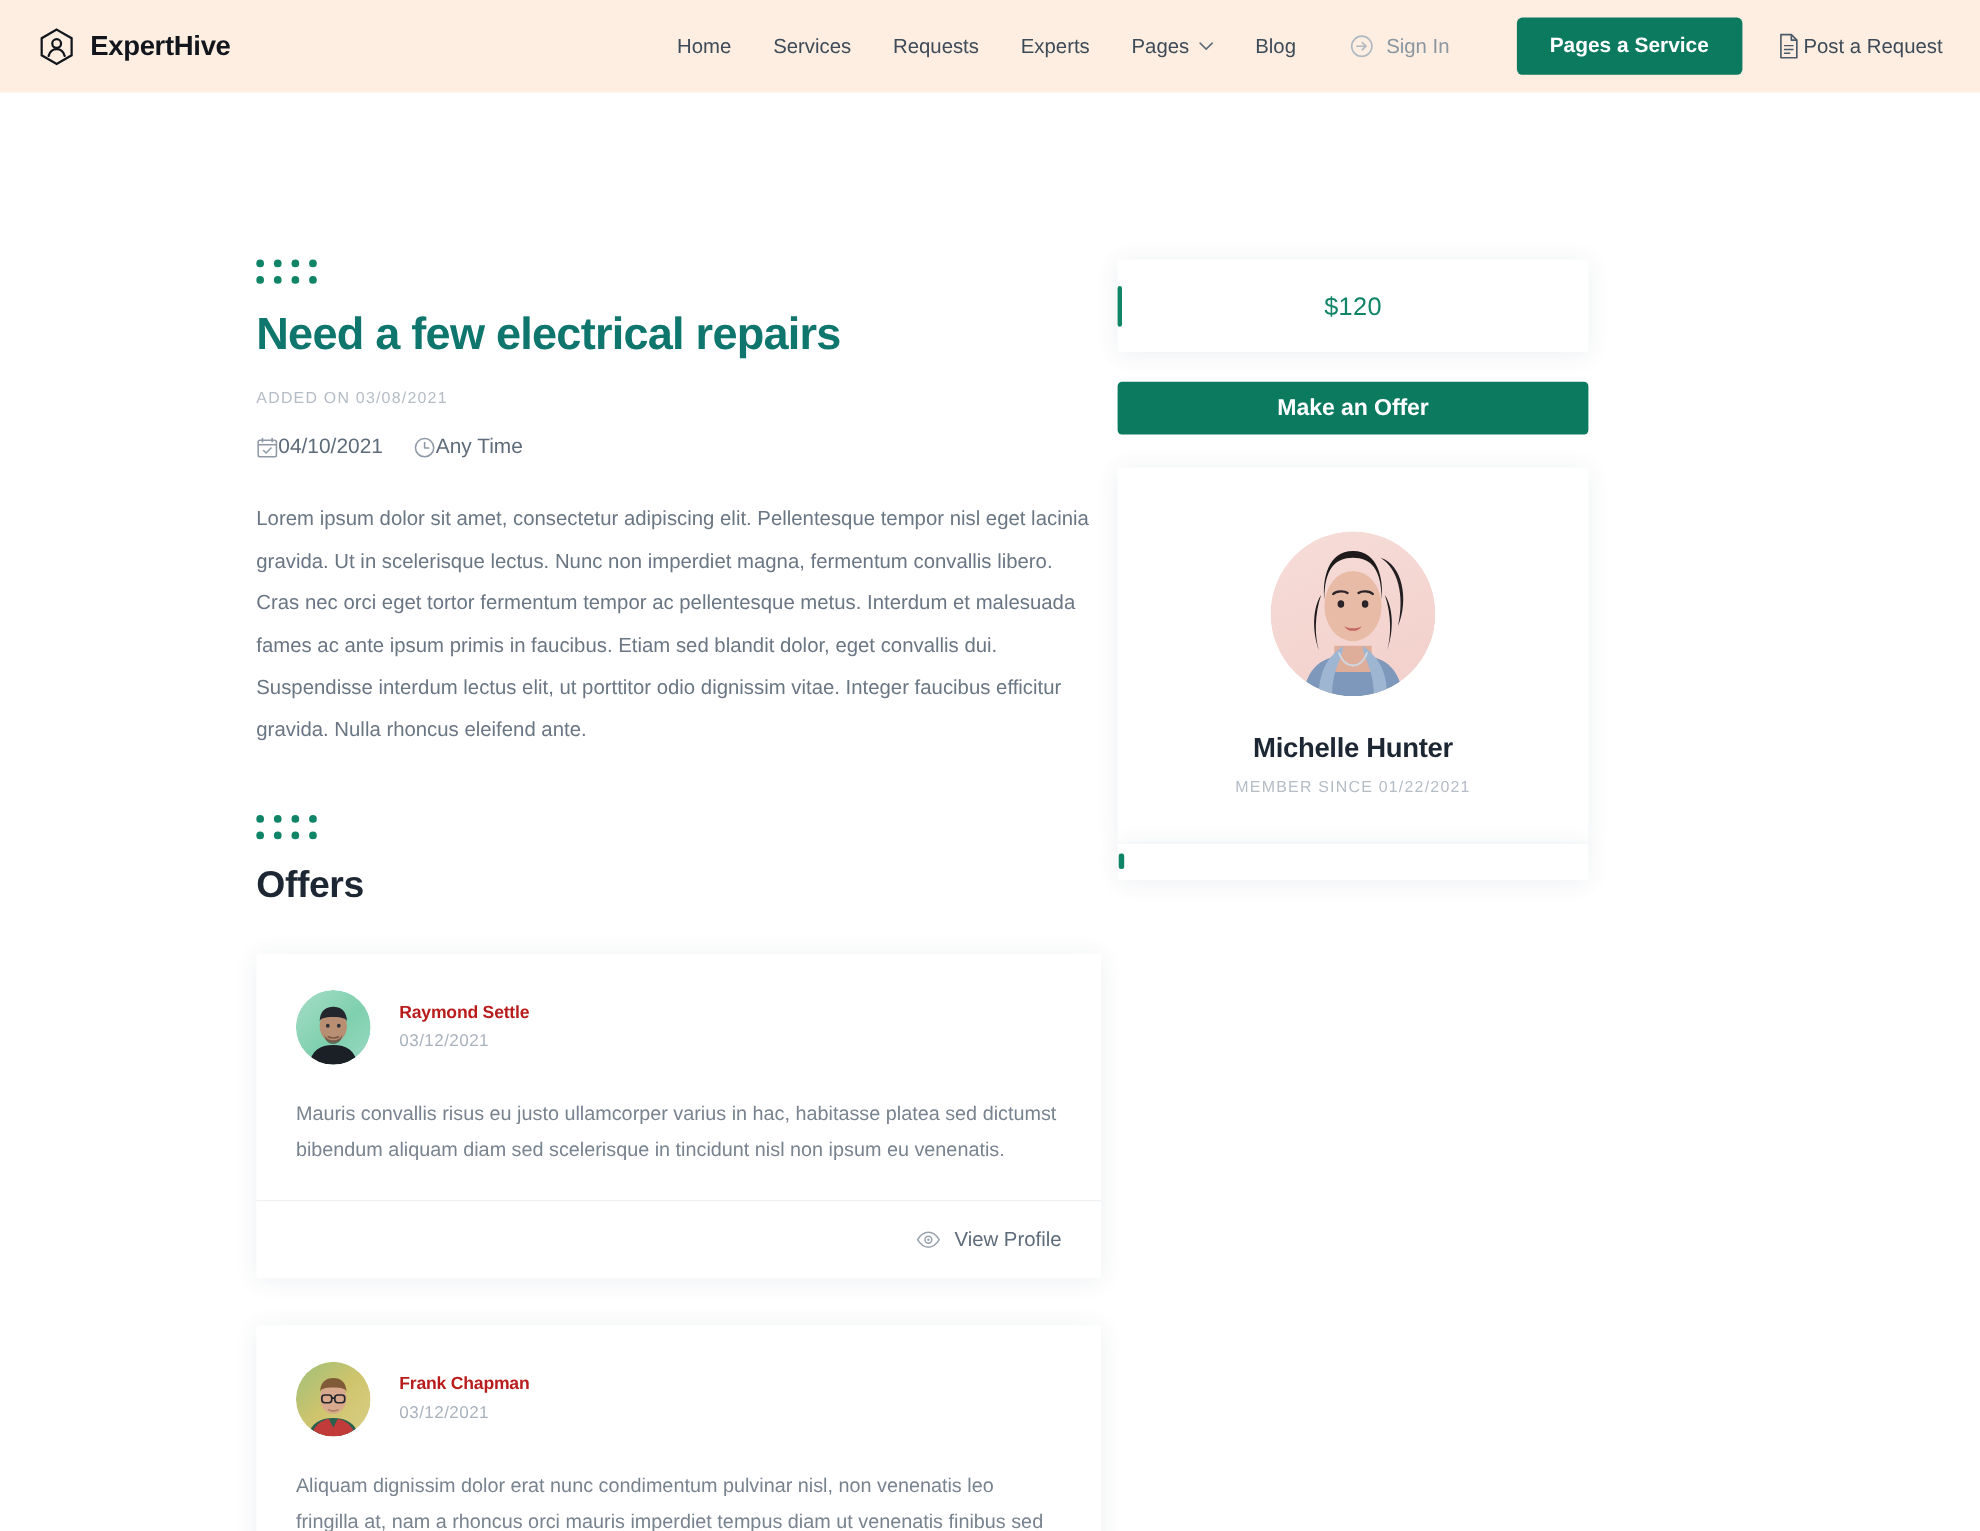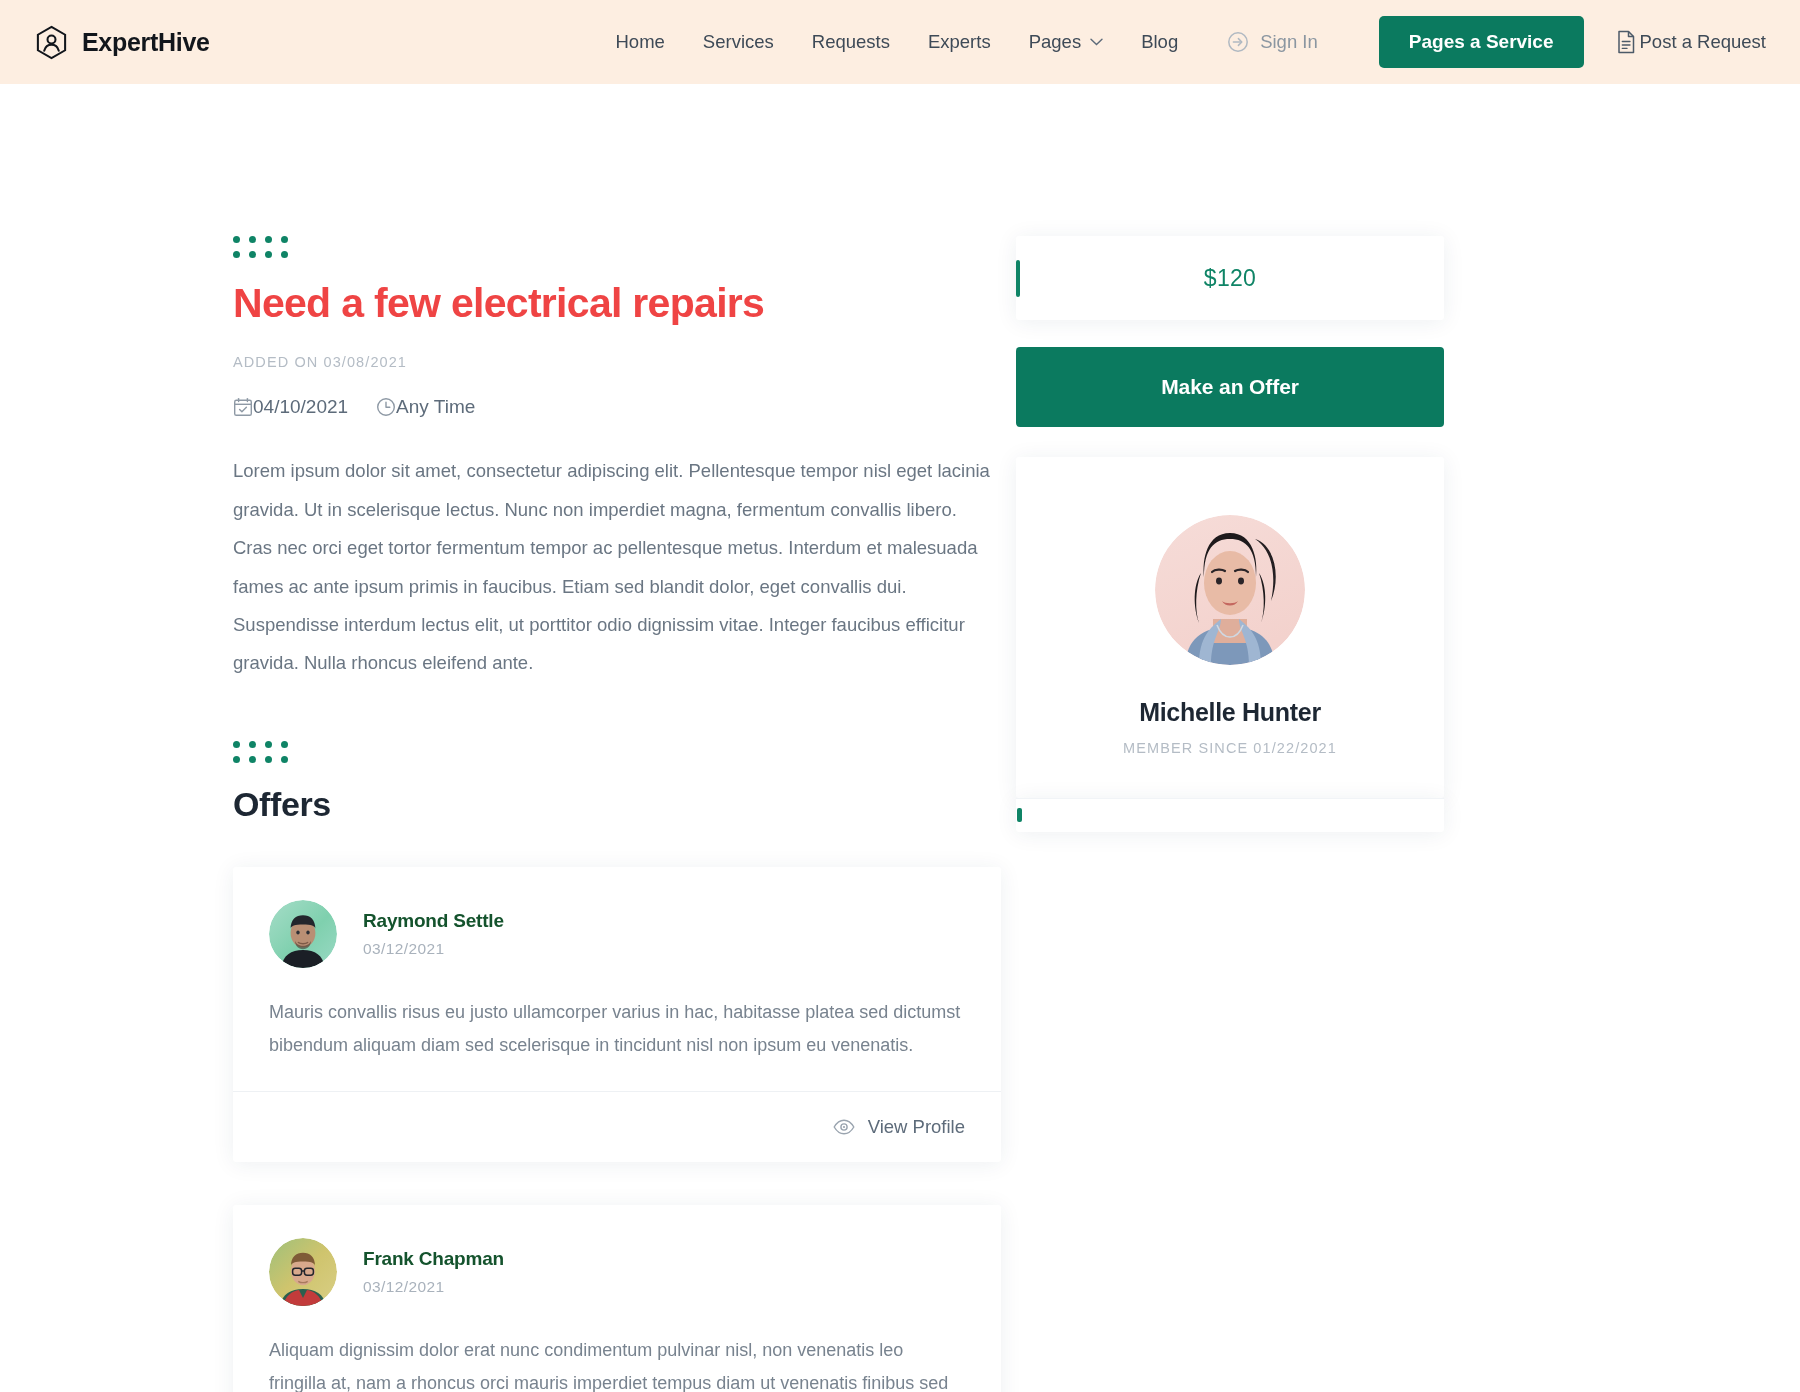--- a/index.html
+++ b/index.html
@@ -122,21 +122,21 @@
   .dotgrid i {
     width: 7px; height: 7px;
     border-radius: 50%;
     background: #0f8466;
     display: block;
   }
 
   .page-title {
     font-size: 41px;
     font-weight: bold;
-    color: #ef4444;
+    color: #0f766e;
     letter-spacing: -0.7px;
     line-height: 1.15;
   }
 
   .added-on {
     margin-top: 27px;
     font-size: 14.5px;
     letter-spacing: 1.1px;
     color: #b4bcc5;
     text-transform: uppercase;
@@ -190,23 +190,23 @@
   .avatar {
     width: 68px; height: 68px;
     border-radius: 50%;
     overflow: hidden;
     flex: 0 0 auto;
     position: relative;
   }
   .avatar svg { display: block; width: 68px; height: 68px; }
 
   .offer-name {
-    font-size: 19px;
-    font-weight: bold;
-    color: #14532d;
+    font-size: 16px;
+    font-weight: bold;
+    color: #b91c1c;
     letter-spacing: -0.2px;
   }
   .offer-date {
     margin-top: 8px;
     font-size: 15.5px;
     color: #a9b2bc;
     letter-spacing: 0.4px;
   }
   .offer-text {
     margin-top: 28px;
@@ -258,21 +258,21 @@
   .price-val {
     font-size: 23px;
     color: #0f8466;
     font-weight: 500;
     letter-spacing: 0.3px;
   }
 
   .btn-offer {
     margin-top: 27px;
     width: 428px;
-    height: 80px;
+    height: 48px;
     background: #0b7a5f;
     color: #ffffff;
     border: none;
     border-radius: 4px;
     font-size: 21px;
     font-weight: bold;
     cursor: pointer;
     font-family: inherit;
     letter-spacing: -0.1px;
   }

